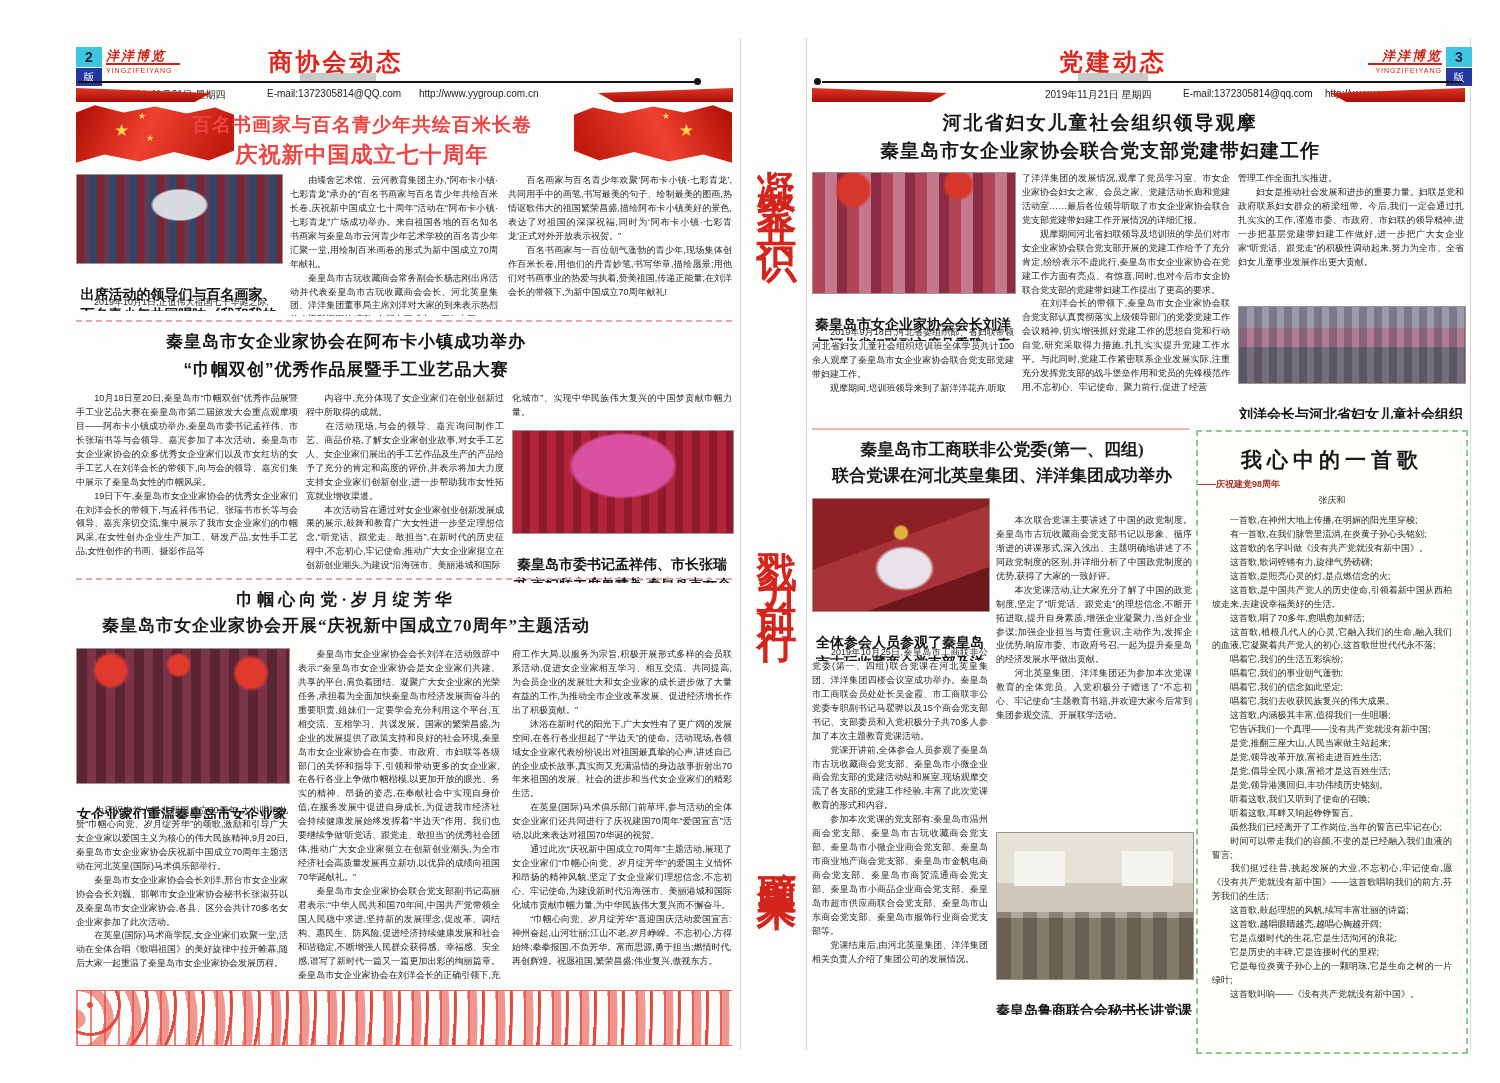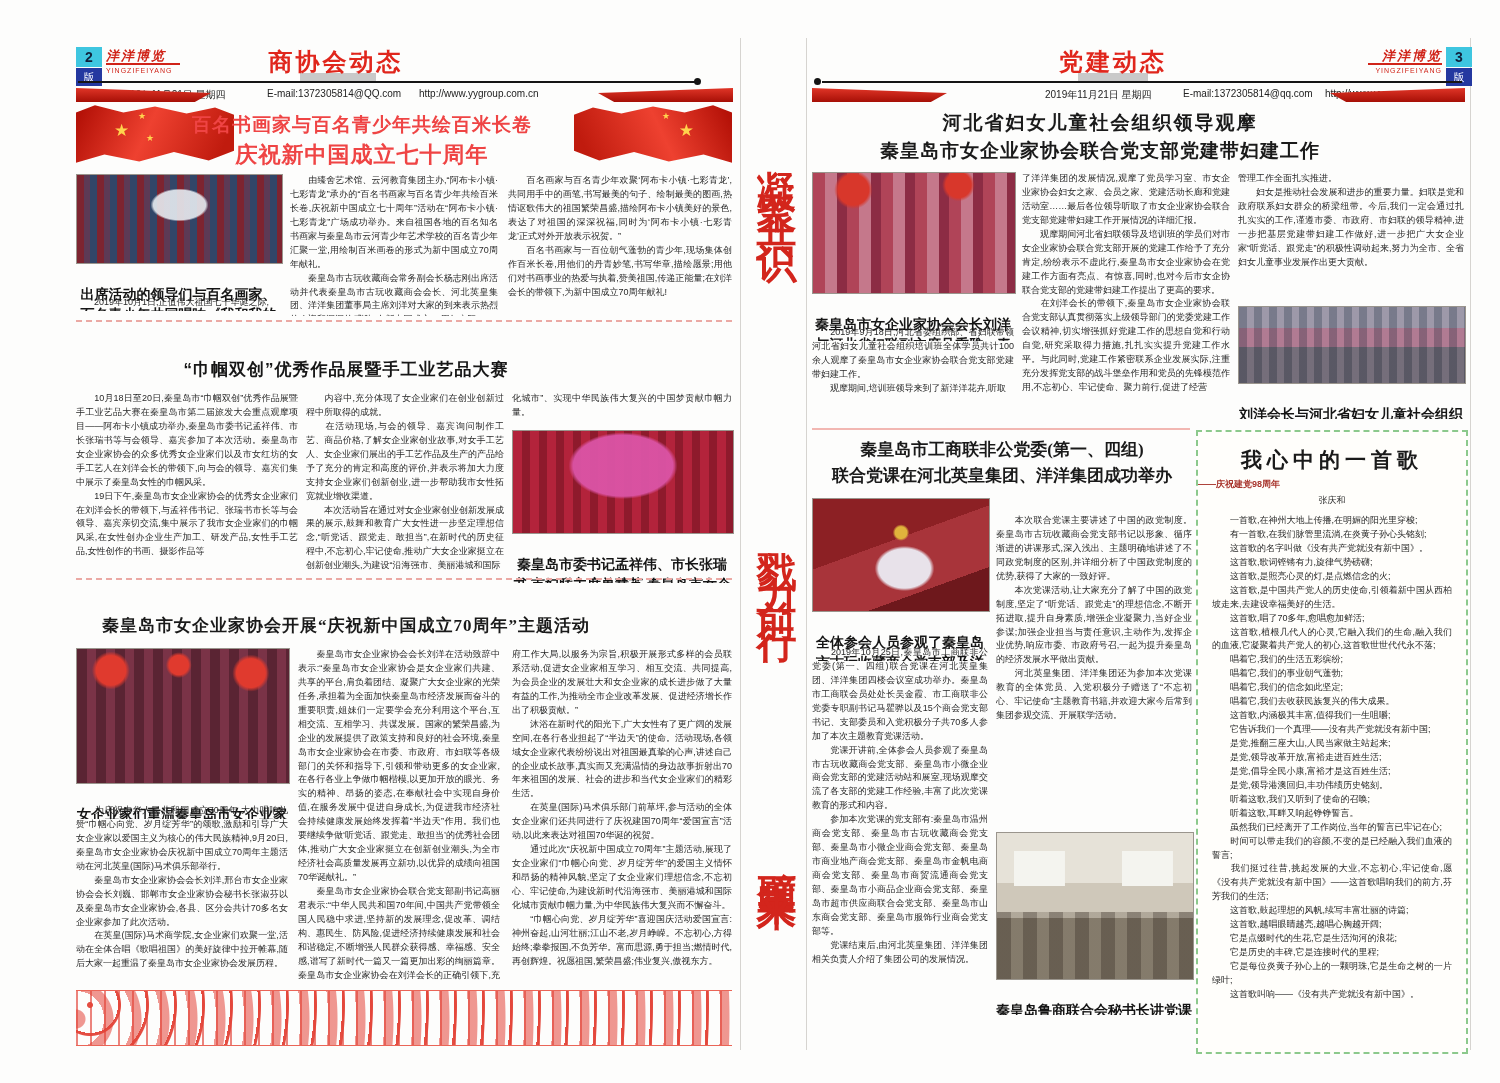--- a/index.html
+++ b/index.html
@@ -102,36 +102,38 @@
          linear-gradient(180deg,#aebfca 0 46%,#8b9aa8 46% 100%);
        background-size:100% 100%,100% 42%,100% 100%;background-position:0 0,0 100%,0 0"></div>
   <div class="cap" style="left:76px;top:266px;width:205px;height:26px">出席活动的领导们与百名画家、百名青少年共同唱响《我和我的祖国》,祝贺祖国70华诞</div>
   <div class="col" style="left:76px;top:296px;width:205px;height:18px">　　2019年10月1日,正值伟大祖国七十华诞之际,</div>
   <div class="col" style="left:290px;top:174px;width:208px;height:142px">　　由臻舍艺术馆、云河教育集团主办,“阿布卡小镇·七彩青龙”承办的“百名书画家与百名青少年共绘百米长卷,庆祝新中国成立七十周年”活动在“阿布卡小镇·七彩青龙”广场成功举办。来自祖国各地的百名知名书画家与秦皇岛市云河青少年艺术学校的百名青少年汇聚一堂,用绘制百米画卷的形式为新中国成立70周年献礼。
 　　秦皇岛市古玩收藏商会常务副会长杨志刚出席活动并代表秦皇岛市古玩收藏商会会长、河北英皇集团、洋洋集团董事局主席刘洋对大家的到来表示热烈的欢迎和深深的感谢:“在新中国成立70周年之际,</div>
   <div class="col" style="left:508px;top:174px;width:224px;height:142px">　　百名画家与百名青少年欢聚‘阿布卡小镇·七彩青龙’,共同用手中的画笔,书写最美的句子、绘制最美的图画,热情讴歌伟大的祖国繁荣昌盛,描绘阿布卡小镇美好的景色,表达了对祖国的深深祝福,同时为‘阿布卡小镇·七彩青龙’正式对外开放表示祝贺。”
 　　百名书画家与一百位朝气蓬勃的青少年,现场集体创作百米长卷,用他们的丹青妙笔,书写华章,描绘愿景;用他们对书画事业的热爱与执着,赞美祖国,传递正能量;在刘洋会长的带领下,为新中国成立70周年献礼!</div>
   <div class="dashsep" style="left:76px;top:320px;width:656px"></div>
 
+  <div class="hl hl-blk" style="left:76px;top:330px;width:540px;font-size:17px;letter-spacing:1px">秦皇岛市女企业家协会在阿布卡小镇成功举办</div>
   <div class="hl hl-blk" style="left:76px;top:358px;width:540px;font-size:17px;letter-spacing:1px">“巾帼双创”优秀作品展暨手工业艺品大赛</div>
   <div class="col" style="left:76px;top:392px;width:222px;height:182px">　　10月18日至20日,秦皇岛市“巾帼双创”优秀作品展暨手工业艺品大赛在秦皇岛市第二届旅发大会重点观摩项目——阿布卡小镇成功举办,秦皇岛市委书记孟祥伟、市长张瑞书等与会领导、嘉宾参加了本次活动。秦皇岛市女企业家协会的众多优秀女企业家们以及市女红坊的女手工艺人在刘洋会长的带领下,向与会的领导、嘉宾们集中展示了秦皇岛女性的巾帼风采。
 　　19日下午,秦皇岛市女企业家协会的优秀女企业家们在刘洋会长的带领下,与孟祥伟书记、张瑞书市长等与会领导、嘉宾亲切交流,集中展示了我市女企业家们的巾帼风采,在女性创办企业生产加工、研发产品,女性手工艺品,女性创作的书画、摄影作品等</div>
   <div class="col" style="left:306px;top:392px;width:198px;height:182px">　　内容中,充分体现了女企业家们在创业创新过程中所取得的成就。
 　　在活动现场,与会的领导、嘉宾询问制作工艺、商品价格,了解女企业家创业故事,对女手工艺人、女企业家们展出的手工艺作品及生产的产品给予了充分的肯定和高度的评价,并表示将加大力度支持女企业家们创新创业,进一步帮助我市女性拓宽就业增收渠道。
 　　本次活动旨在通过对女企业家创业创新发展成果的展示,鼓舞和教育广大女性进一步坚定理想信念,“听党话、跟党走、敢担当”,在新时代的历史征程中,不忘初心,牢记使命,推动广大女企业家挺立在创新创业潮头,为建设“沿海强市、美丽港城和国际</div>
   <div class="col" style="left:512px;top:392px;width:220px;height:34px">化城市”、实现中华民族伟大复兴的中国梦贡献巾帼力量。</div>
   <div class="photo" style="left:512px;top:430px;width:220px;height:102px;
        background:
          radial-gradient(ellipse at 50% 34%, rgba(219,84,166,.95) 0 32%, rgba(219,84,166,0) 35%),
          repeating-linear-gradient(90deg,#b3233b 0 9px,#8e1a2c 9px 17px),
          linear-gradient(180deg,#ccd4d6,#aab2b7);
        background-size:100% 100%,100% 46%,100% 100%;background-position:0 0,0 100%,0 0"></div>
   <div class="cap" style="left:512px;top:536px;width:220px;height:28px">秦皇岛市委书记孟祥伟、市长张瑞书,市妇联主席单慧英,秦皇岛市女企业家协会会长刘洋及优秀的女企业家们合影留念</div>
   <div class="dashsep" style="left:76px;top:578px;width:656px"></div>
 
+  <div class="hl hl-serif" style="left:76px;top:588px;width:540px;font-size:17px;letter-spacing:4px">巾帼心向党·岁月绽芳华</div>
   <div class="hl hl-serif" style="left:76px;top:614px;width:540px;font-size:17px;letter-spacing:1px">秦皇岛市女企业家协会开展“庆祝新中国成立70周年”主题活动</div>
   <div class="photo" style="left:76px;top:648px;width:212px;height:134px;
        background:
          radial-gradient(circle at 16% 16%, #e03a2e 0 7%, rgba(224,58,46,0) 9%),
          radial-gradient(circle at 48% 12%, #e03a2e 0 6%, rgba(224,58,46,0) 8%),
          radial-gradient(circle at 82% 18%, #e03a2e 0 7%, rgba(224,58,46,0) 9%),
          repeating-linear-gradient(90deg,#5a2433 0 10px,#7a3347 10px 19px),
          linear-gradient(180deg,#f3c6d0 0 55%,#d992a8 55% 100%);
        background-size:100% 100%,100% 100%,100% 100%,100% 40%,100% 100%;
        background-position:0 0,0 0,0 0,0 100%,0 0"></div>

